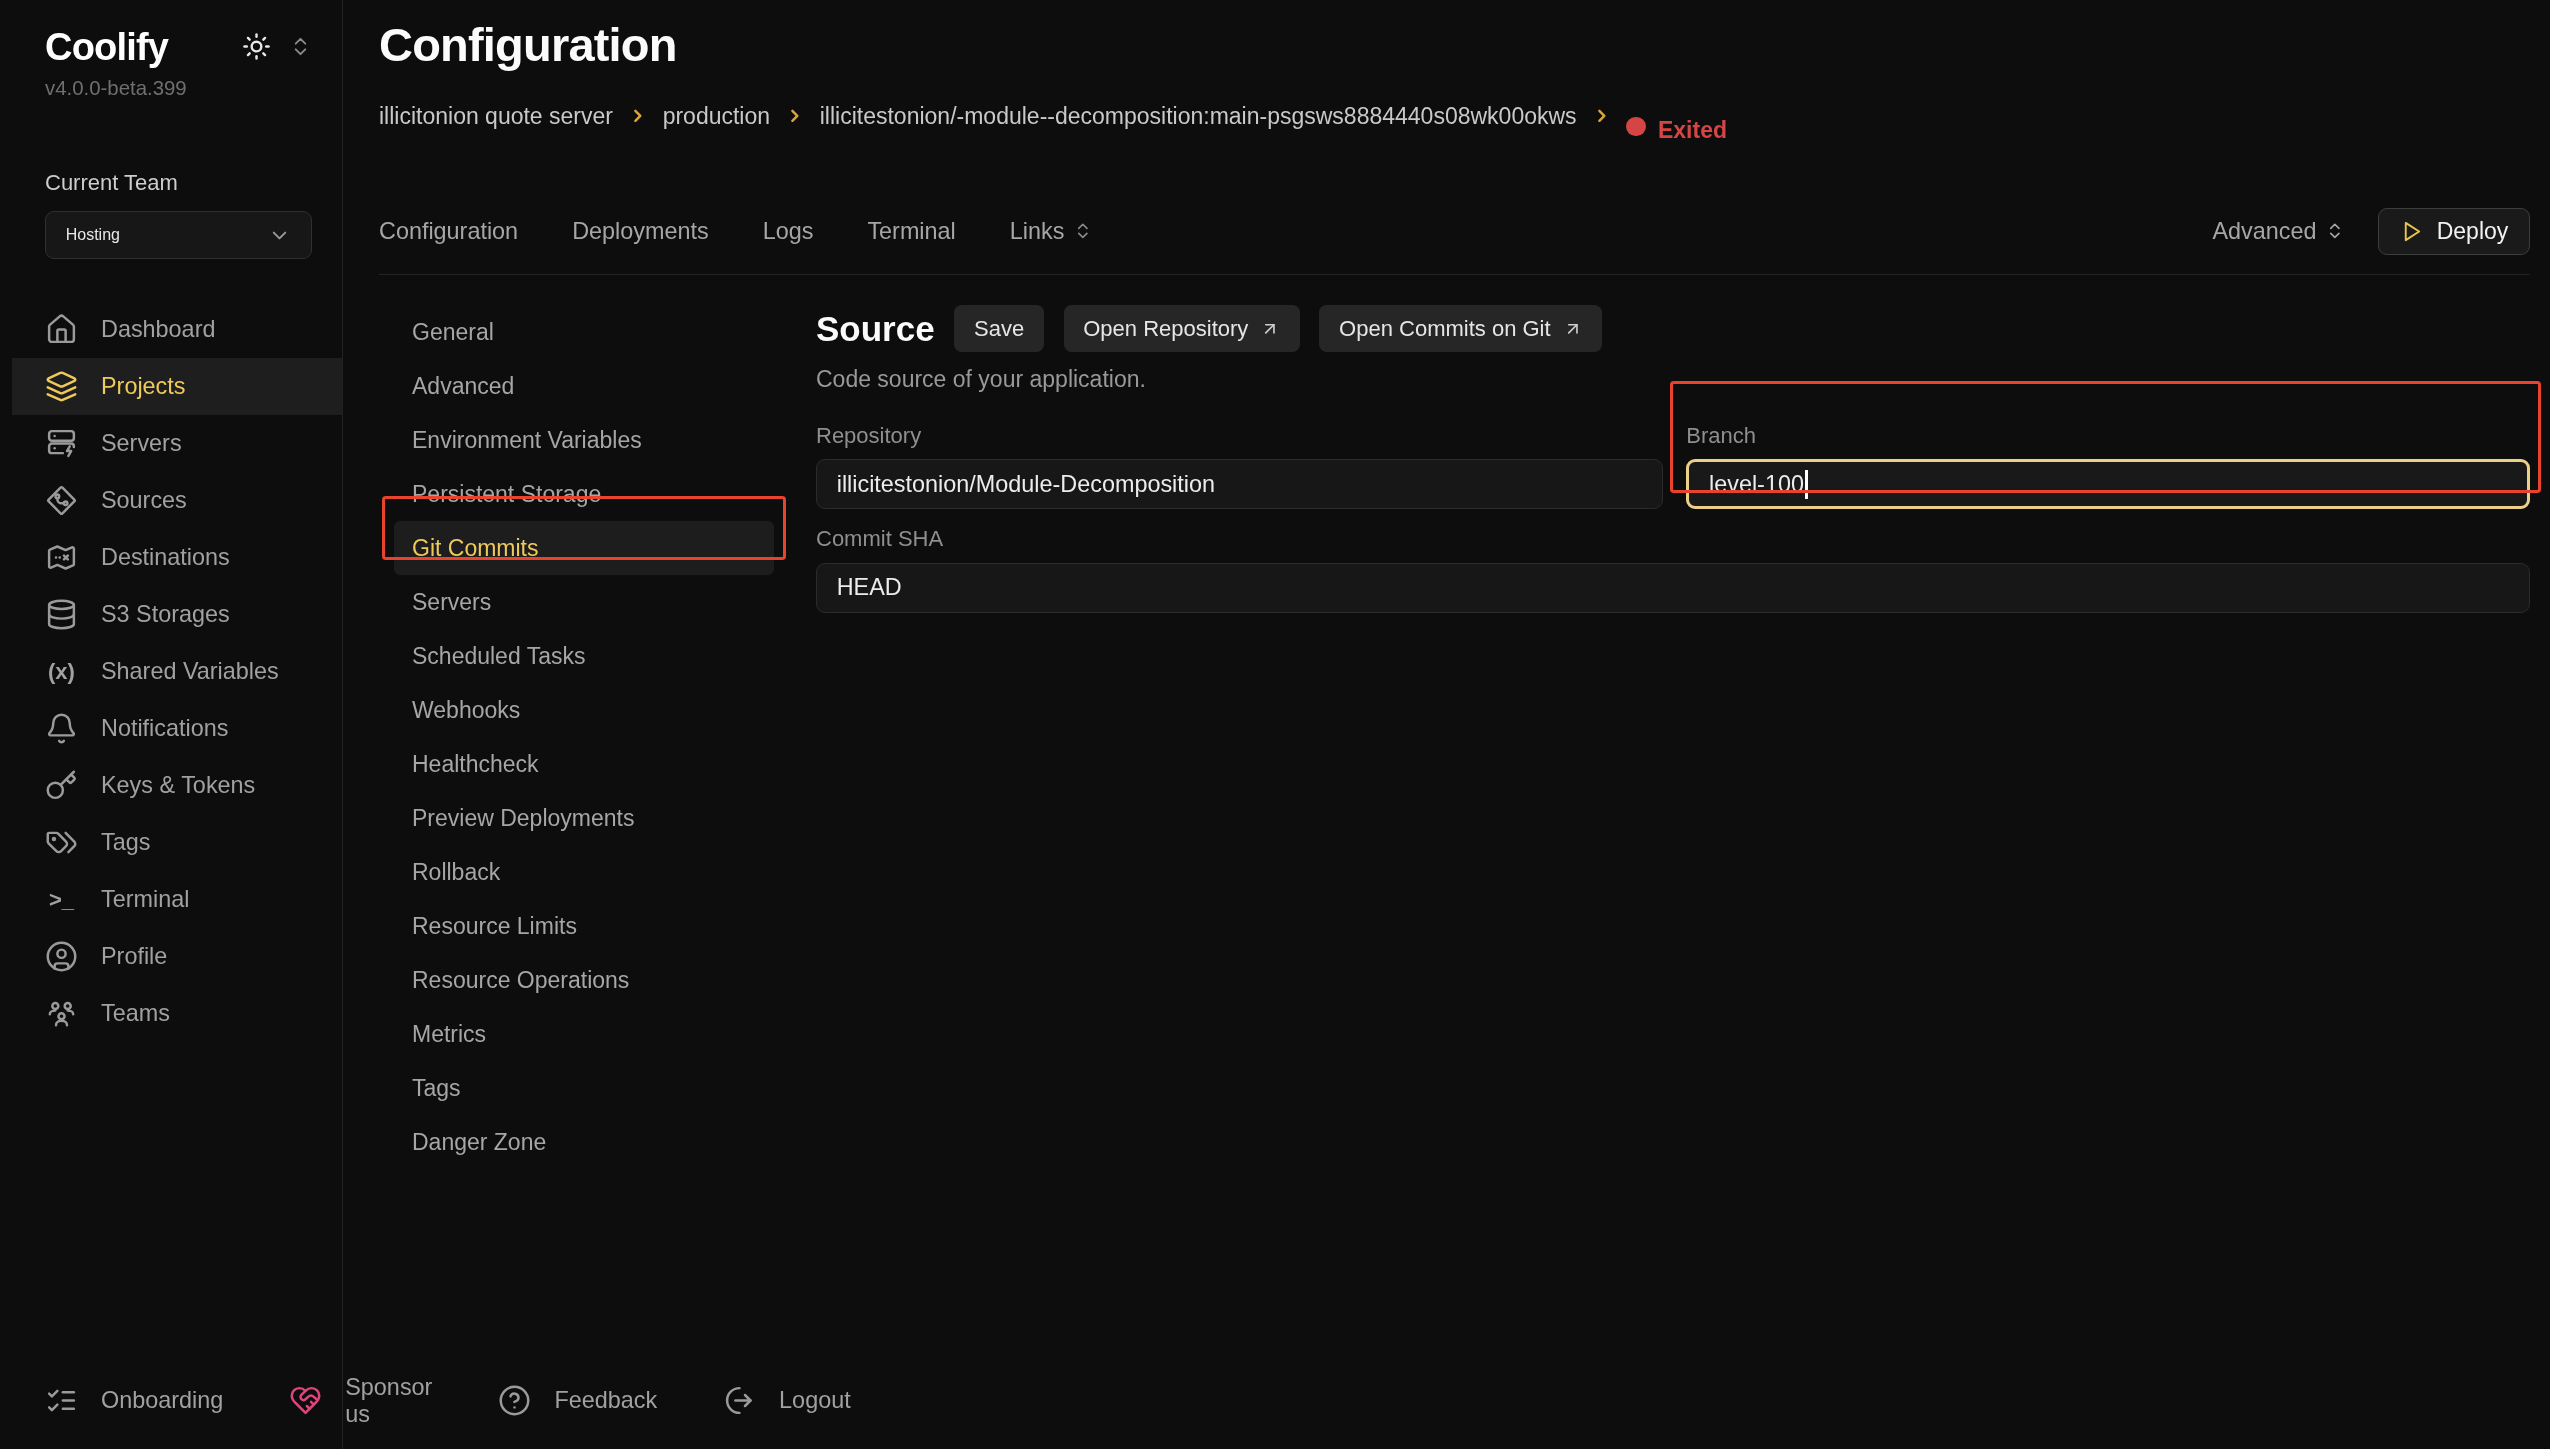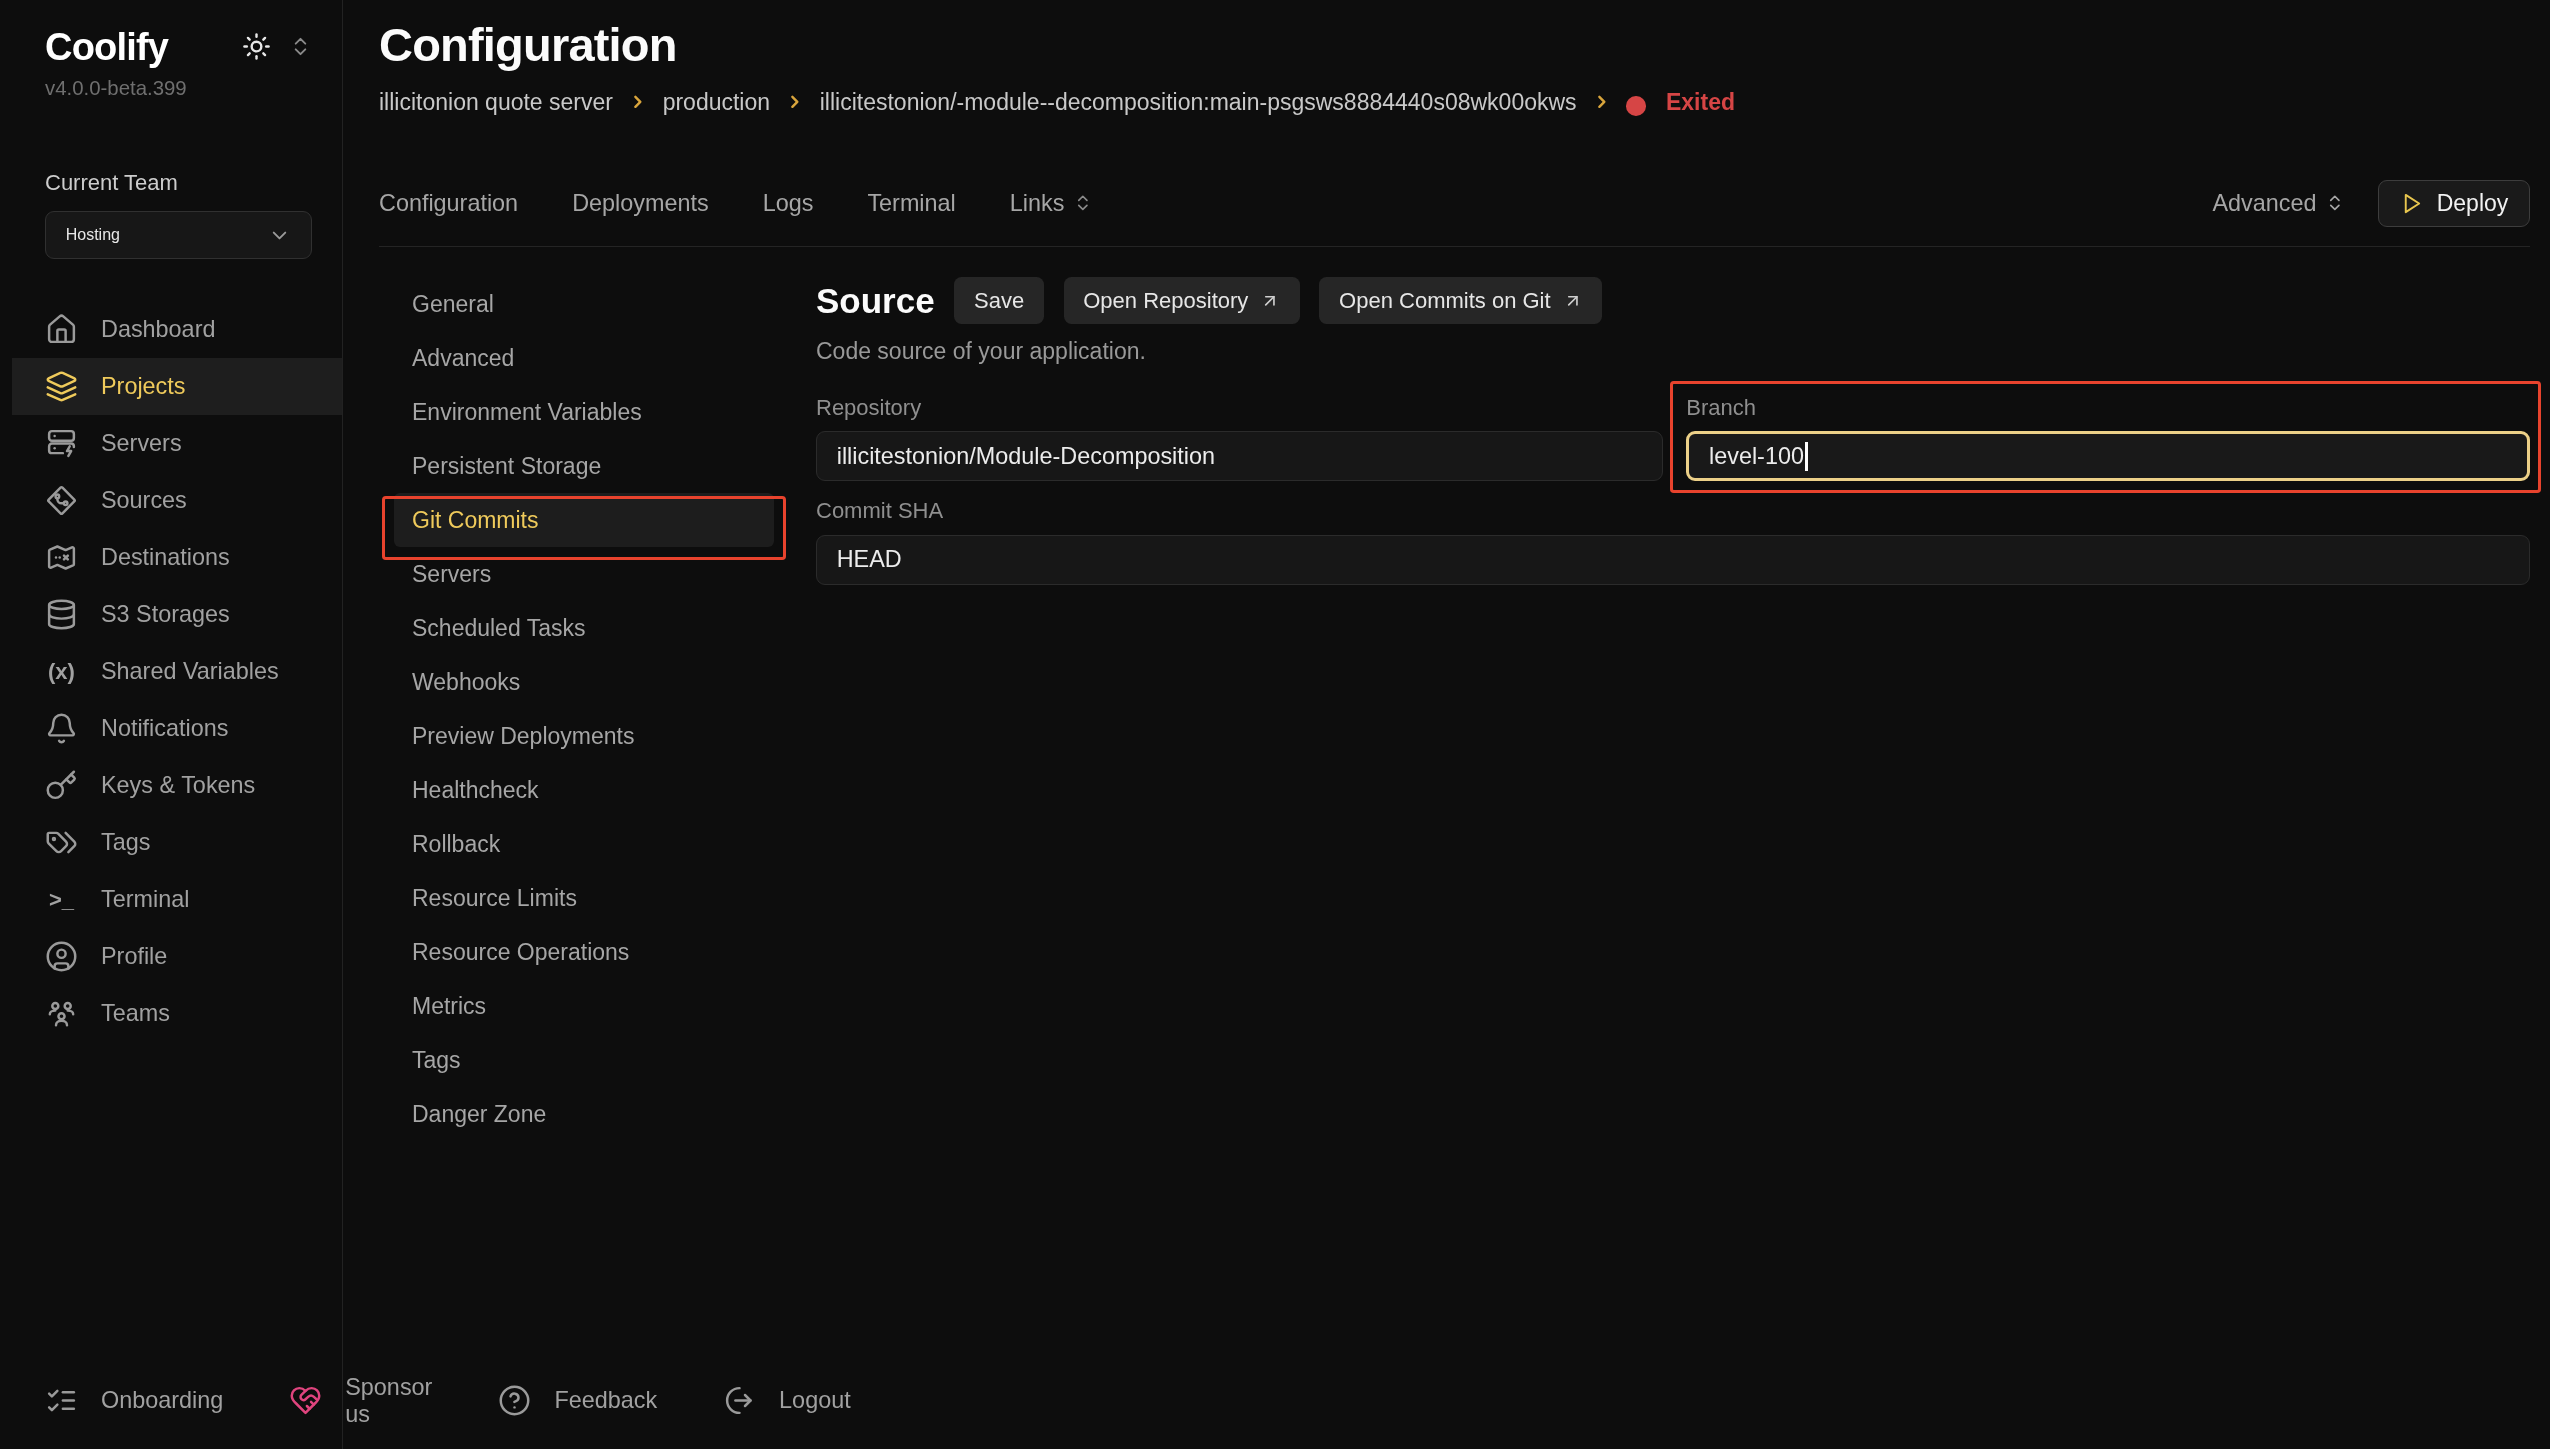--- a/index.html
+++ b/index.html
@@ -32,21 +32,21 @@
   .icon-text { width:33px; text-align:center; font-weight:700; font-size:22px; color:inherit; }
   .nav-footer { margin-top:auto; display:flex; flex-direction:row;align-items:center; }
   .pink .icon { color:#e0447e; }
 
   
   .main { position:absolute; left:331px; top:0; right:0; height:1449px; padding:0 19.7px 0 48px; }
   .page-title { margin-top:18px; font-size:47px; line-height:54px; font-weight:800; color:#fbfbfb; letter-spacing:-0.8px; }
   .breadcrumb { margin-top:16.6px; display:flex; align-items:center; gap:15px; font-size:23px; color:#c9c9c9; }
   .crumb { white-space:nowrap; cursor:pointer; }
   .crumb-sep { color:#d9a53c; }
-  .status { display:flex; align-items:flex-end; gap:20px; }
+  .status { display:flex; align-items:flex-start; gap:12px;margin-top:28px; }
   .status-dot { width:19.7px; height:19.7px; border-radius:50%; background:#d64545; }
   .status-text { color:#d64545; font-weight:700; font-size:23px; }
 
   .tabs-row { margin-top:64px; display:flex; align-items:center; height:47px; }
   .tabs { display:flex; align-items:center; gap:54px; font-size:23.4px; color:#a6a6a6; }
   .tab { display:flex; align-items:center; gap:9px; cursor:pointer; }
   .tab .chev { color:#8a8a8a; }
   .right-actions { margin-left:auto; display:flex; align-items:center; gap:33px; }
   .advanced-toggle { display:flex; align-items:center; gap:9px; font-size:23.4px; color:#a6a6a6; cursor:pointer; }
   .deploy-btn { height:47px; display:flex; align-items:center; gap:13.6px; padding:0 21px;
@@ -376,22 +376,22 @@
   <div class="content">
     <div class="cmenu">
       <div class="cmenu-item">General</div>
       <div class="cmenu-item">Advanced</div>
       <div class="cmenu-item">Environment Variables</div>
       <div class="cmenu-item">Persistent Storage</div>
       <div class="cmenu-item active">Git Commits</div>
       <div class="cmenu-item">Servers</div>
       <div class="cmenu-item">Scheduled Tasks</div>
       <div class="cmenu-item">Webhooks</div>
+      <div class="cmenu-item">Healthcheck</div>
       <div class="cmenu-item">Preview Deployments</div>
-      <div class="cmenu-item">Healthcheck</div>
       <div class="cmenu-item">Rollback</div>
       <div class="cmenu-item">Resource Limits</div>
       <div class="cmenu-item">Resource Operations</div>
       <div class="cmenu-item">Metrics</div>
       <div class="cmenu-item">Tags</div>
       <div class="cmenu-item">Danger Zone</div>
     </div>
 
     <div class="panel">
       <div class="source-header">

